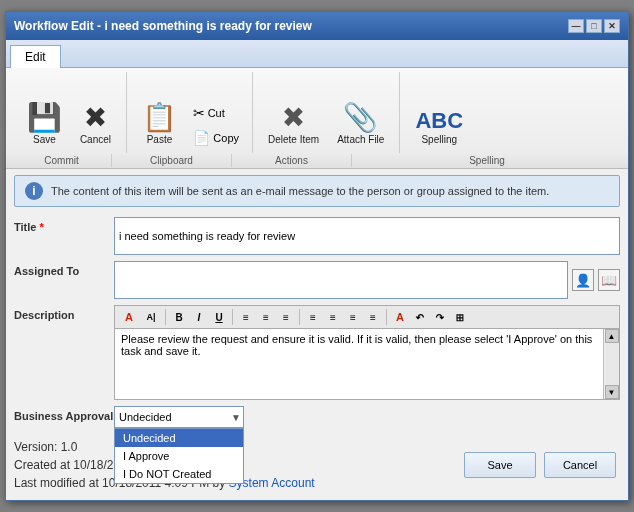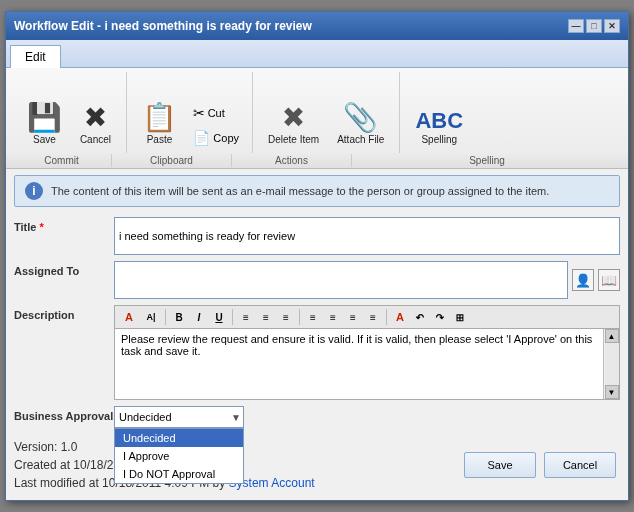--- a/index.html
+++ b/index.html
@@ -575,21 +575,21 @@
             <select class="dropdown-select">
               <option value="Undecided" selected="">Undecided</option>
               <option value="I Approve">I Approve</option>
               <option value="I Do NOT Approve">I Do NOT Approve</option>
             </select>
             <span class="dropdown-arrow">▼</span>
             
             <div class="dropdown-popup">
               <div class="dropdown-option selected">Undecided</div>
               <div class="dropdown-option">I Approve</div>
-              <div class="dropdown-option">I Do NOT Approval</div>
+              <div class="dropdown-option">I Do NOT Created</div>
             </div>
           </div>
         </div>
       </div>
     </div>
 
     <div class="footer-row" style="margin-top:10px;">
       <div class="version-info">
         <div><span>Version: 1.0</span></div>
         <div>

